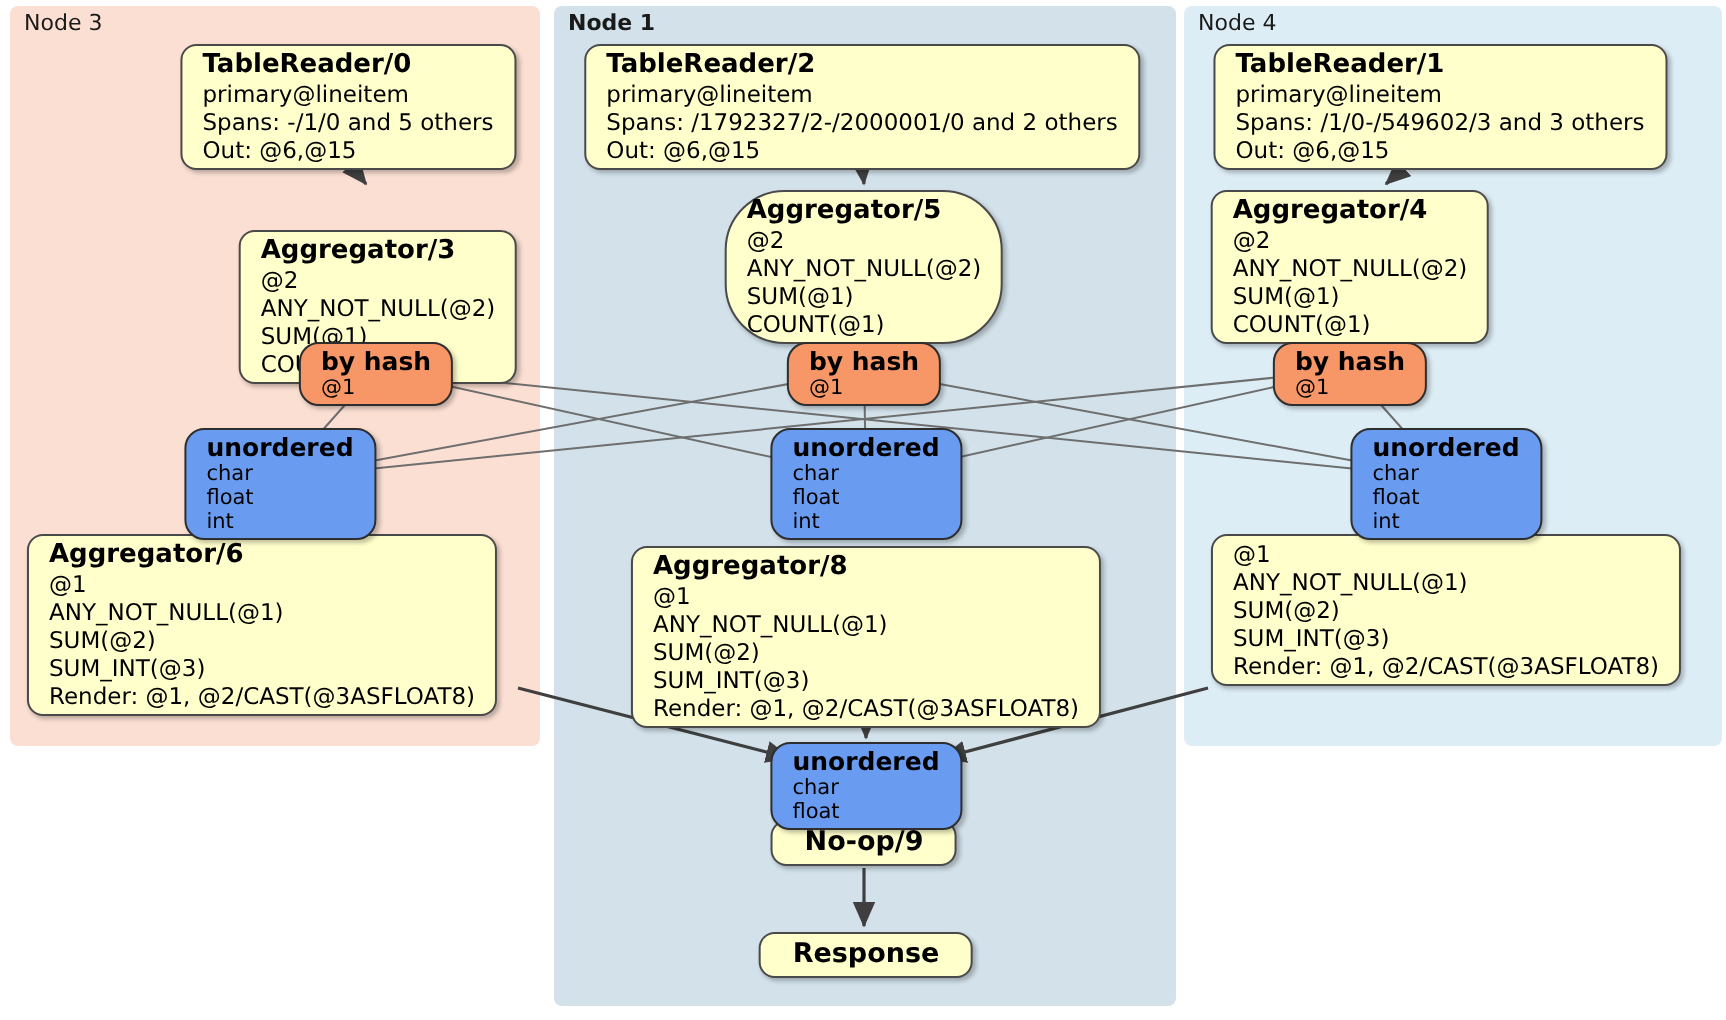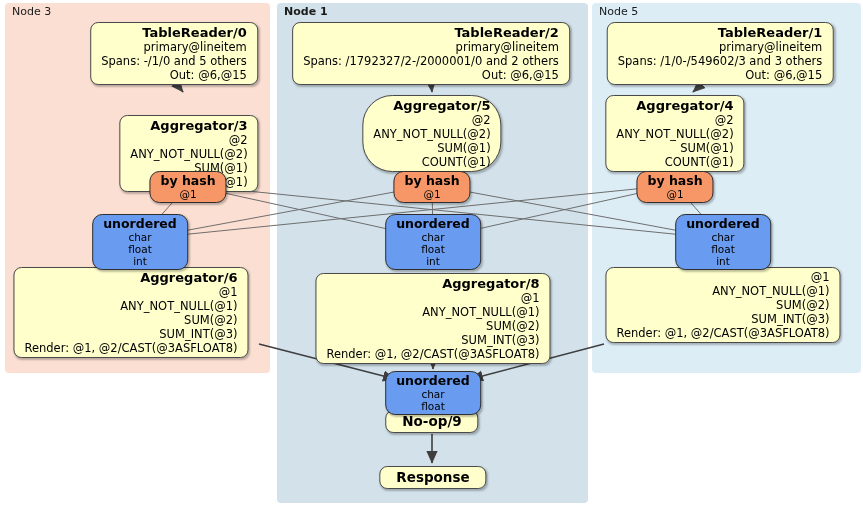--- a/index.html
+++ b/index.html
@@ -10,49 +10,49 @@
   }
   .region{position:absolute;border-radius:4px;z-index:1;}
   .region-n3{background:#fcdfd3;}
   .region-n1{background:#d2e1ea;}
   .region-n2{background:#ddedf6;}
   .region-label{position:absolute;font-size:11px;color:#1a1a1a;z-index:2;}
   #edges{position:absolute;left:0;top:0;z-index:3;}
   .pbox{
     position:absolute;transform:translateX(-50%);
     background:#ffffcc;border:1px solid #4a4a4a;border-radius:8px;
-    padding:2px 10px;text-align:right;white-space:nowrap;
+    padding:2px 10px;text-align:left;white-space:nowrap;
     font-size:11.5px;line-height:14px;z-index:4;
     box-shadow:1.5px 1.5px 2px rgba(0,0,0,0.25);
   }
   .pbox .title{font-weight:bold;font-size:13px;line-height:15px;}
   .single .title{font-size:13.5px;padding:1px 6px;}
   .router{
     position:absolute;transform:translateX(-50%);
-    text-align:center;white-space:nowrap;z-index:5;
+    text-align:left;white-space:nowrap;z-index:5;
     font-size:10.5px;line-height:12px;
     border:1.5px solid #2e2e2e;border-radius:10px;padding:2px 10px;
     box-shadow:1.5px 1.5px 2px rgba(0,0,0,0.25);
   }
   .router .title{font-weight:bold;font-size:12.5px;line-height:14px;}
   .hash{background:#f79767;}
   .stream{background:#699cf1;}
 </style>
 </head>
 <body>
 
 <div id="canvas">
 
   <div class="region region-n3" style="left:5px;top:3px;width:265px;height:370px;"></div>
   <div class="region region-n1" style="left:277px;top:3px;width:311px;height:500px;"></div>
   <div class="region region-n2" style="left:592px;top:3px;width:269px;height:370px;"></div>
 
   <div class="region-label" style="left:12px;top:5px;">Node 3</div>
   <div class="region-label" style="left:284px;top:5px;font-weight:bold;">Node 1</div>
-  <div class="region-label" style="left:599px;top:5px;">Node 5</div>
+  <div class="region-label" style="left:599px;top:5px;">Node 4</div>
 
   <svg id="edges" width="863" height="510">
     <defs>
       <marker id="ah" markerWidth="9" markerHeight="8" refX="7.5" refY="3.5" orient="auto">
         <path d="M0,0 L8,3.5 L0,7 z" fill="#3f3f3f"></path>
       </marker>
     </defs>
 
     <g stroke="#6e6e6e" stroke-width="1">
       <line x1="188" y1="185" x2="140" y2="239"></line>

